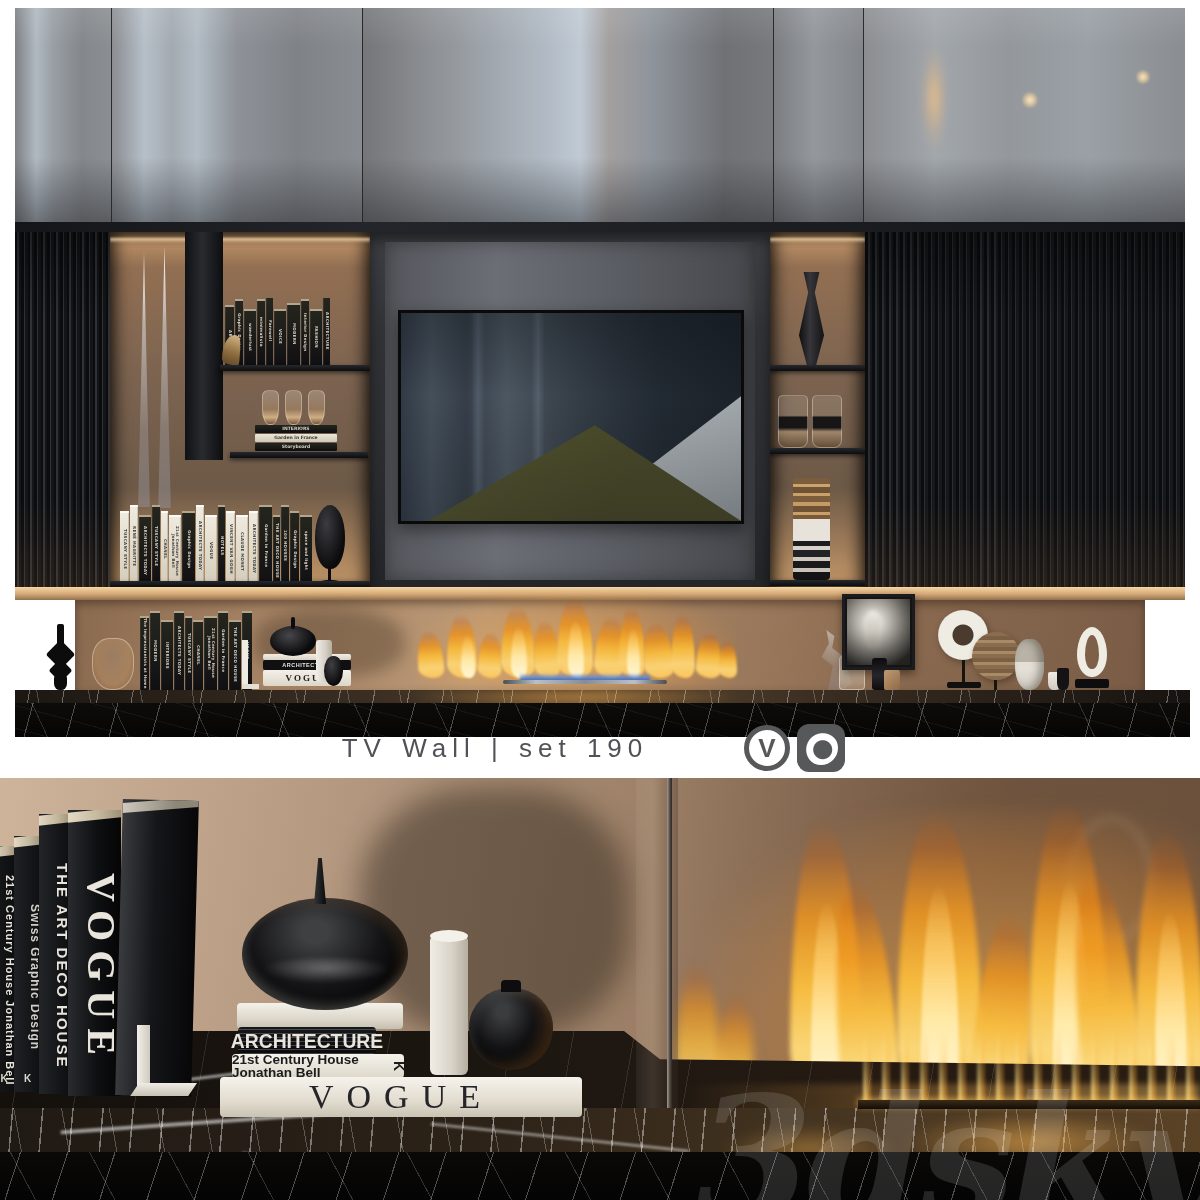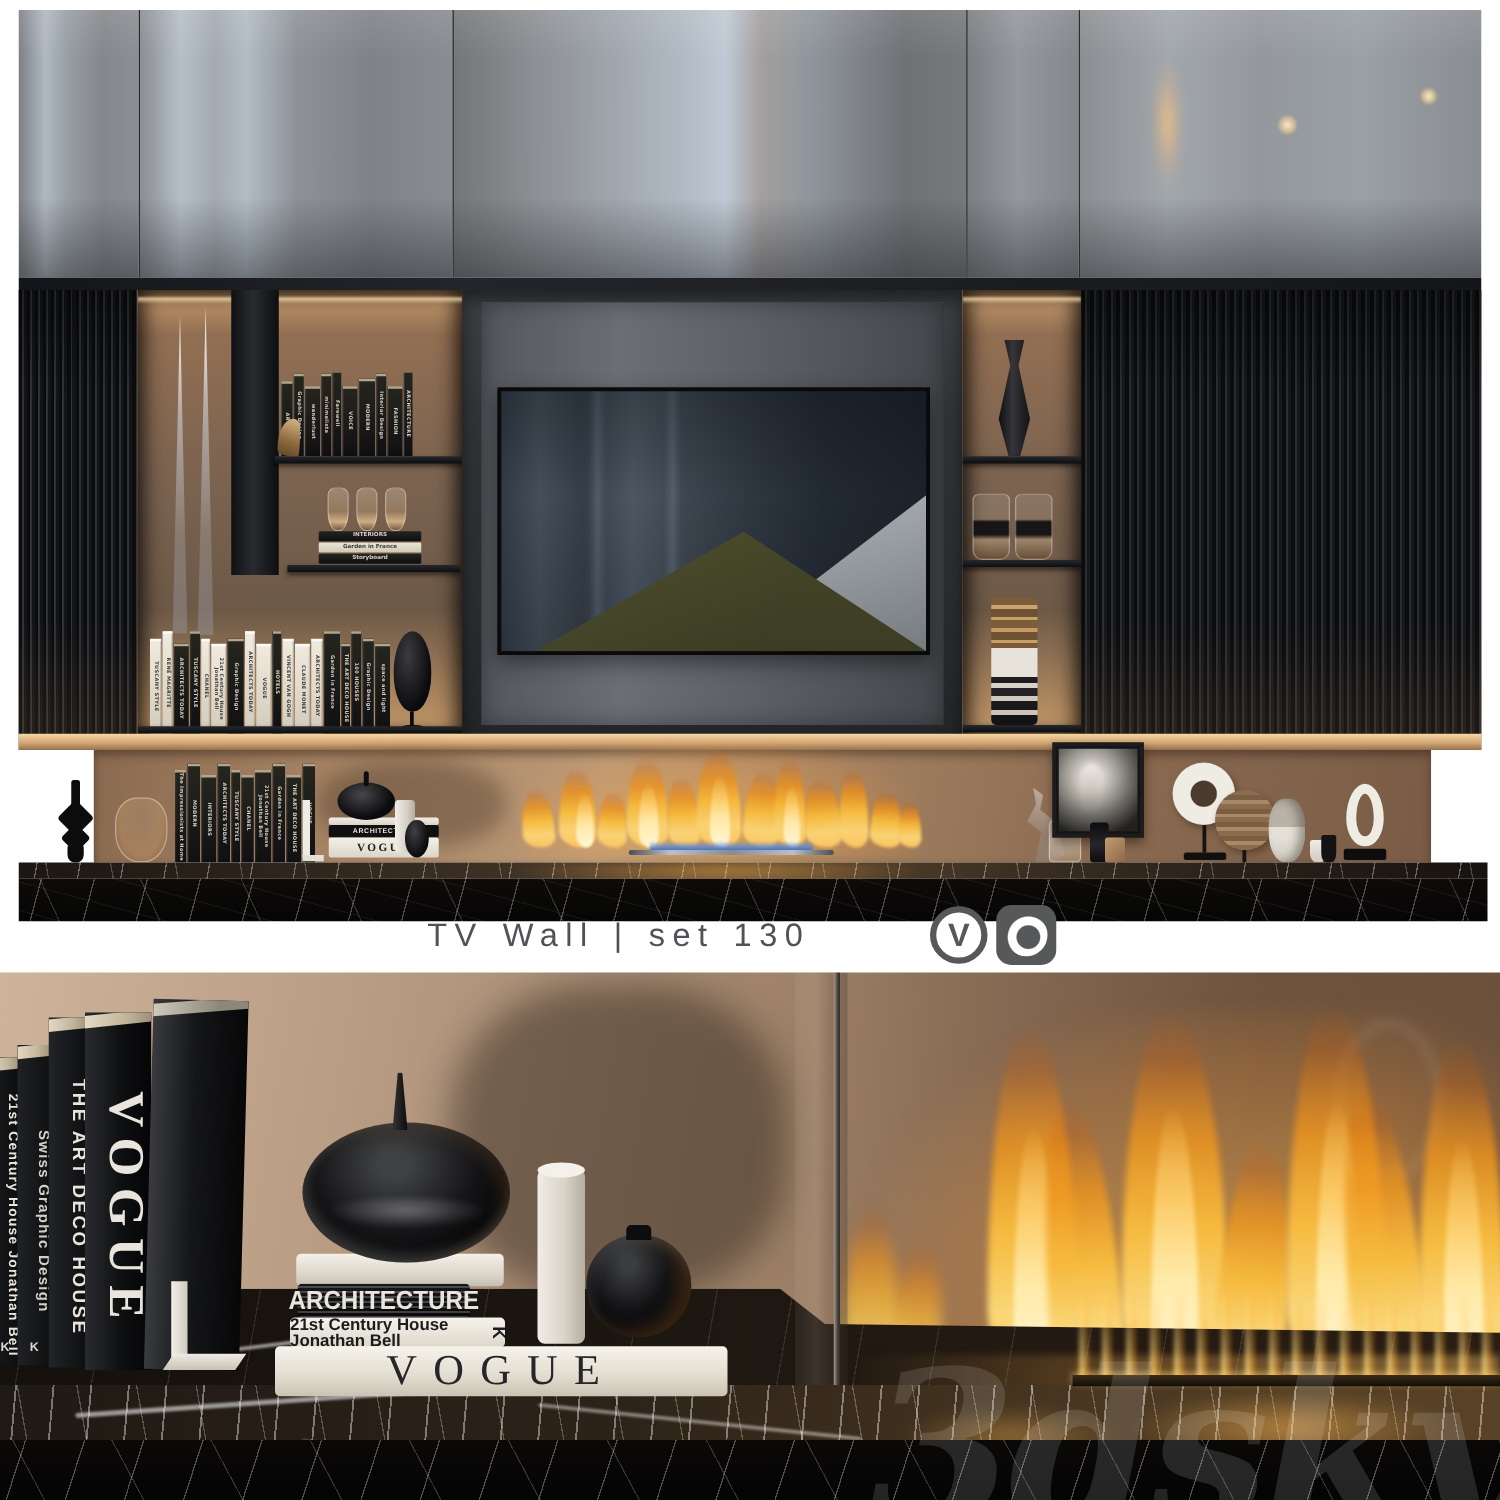--- a/index.html
+++ b/index.html
@@ -469,21 +469,21 @@
       </div>
     </div>
 
     <div id="plinth" class="abs">
       <div class="plinth-top"></div>
       <div class="fire-reflect"></div>
       <div class="plinth-face"></div>
     </div>
   </div>
 
-  <div id="caption-title" class="abs">TV Wall | set 130</div>
+  <div id="caption-title" class="abs">TV Wall | set 190</div>
   <div id="vray" class="abs">V</div>
   <div id="corona" class="abs"></div>
 
   <div id="detail" class="abs">
     <div class="dk-right"></div>
     <div class="blob"></div>
     <div class="ringrefl"></div>
 
     <div id="fire-detail">
       <div class="dglow"></div>

